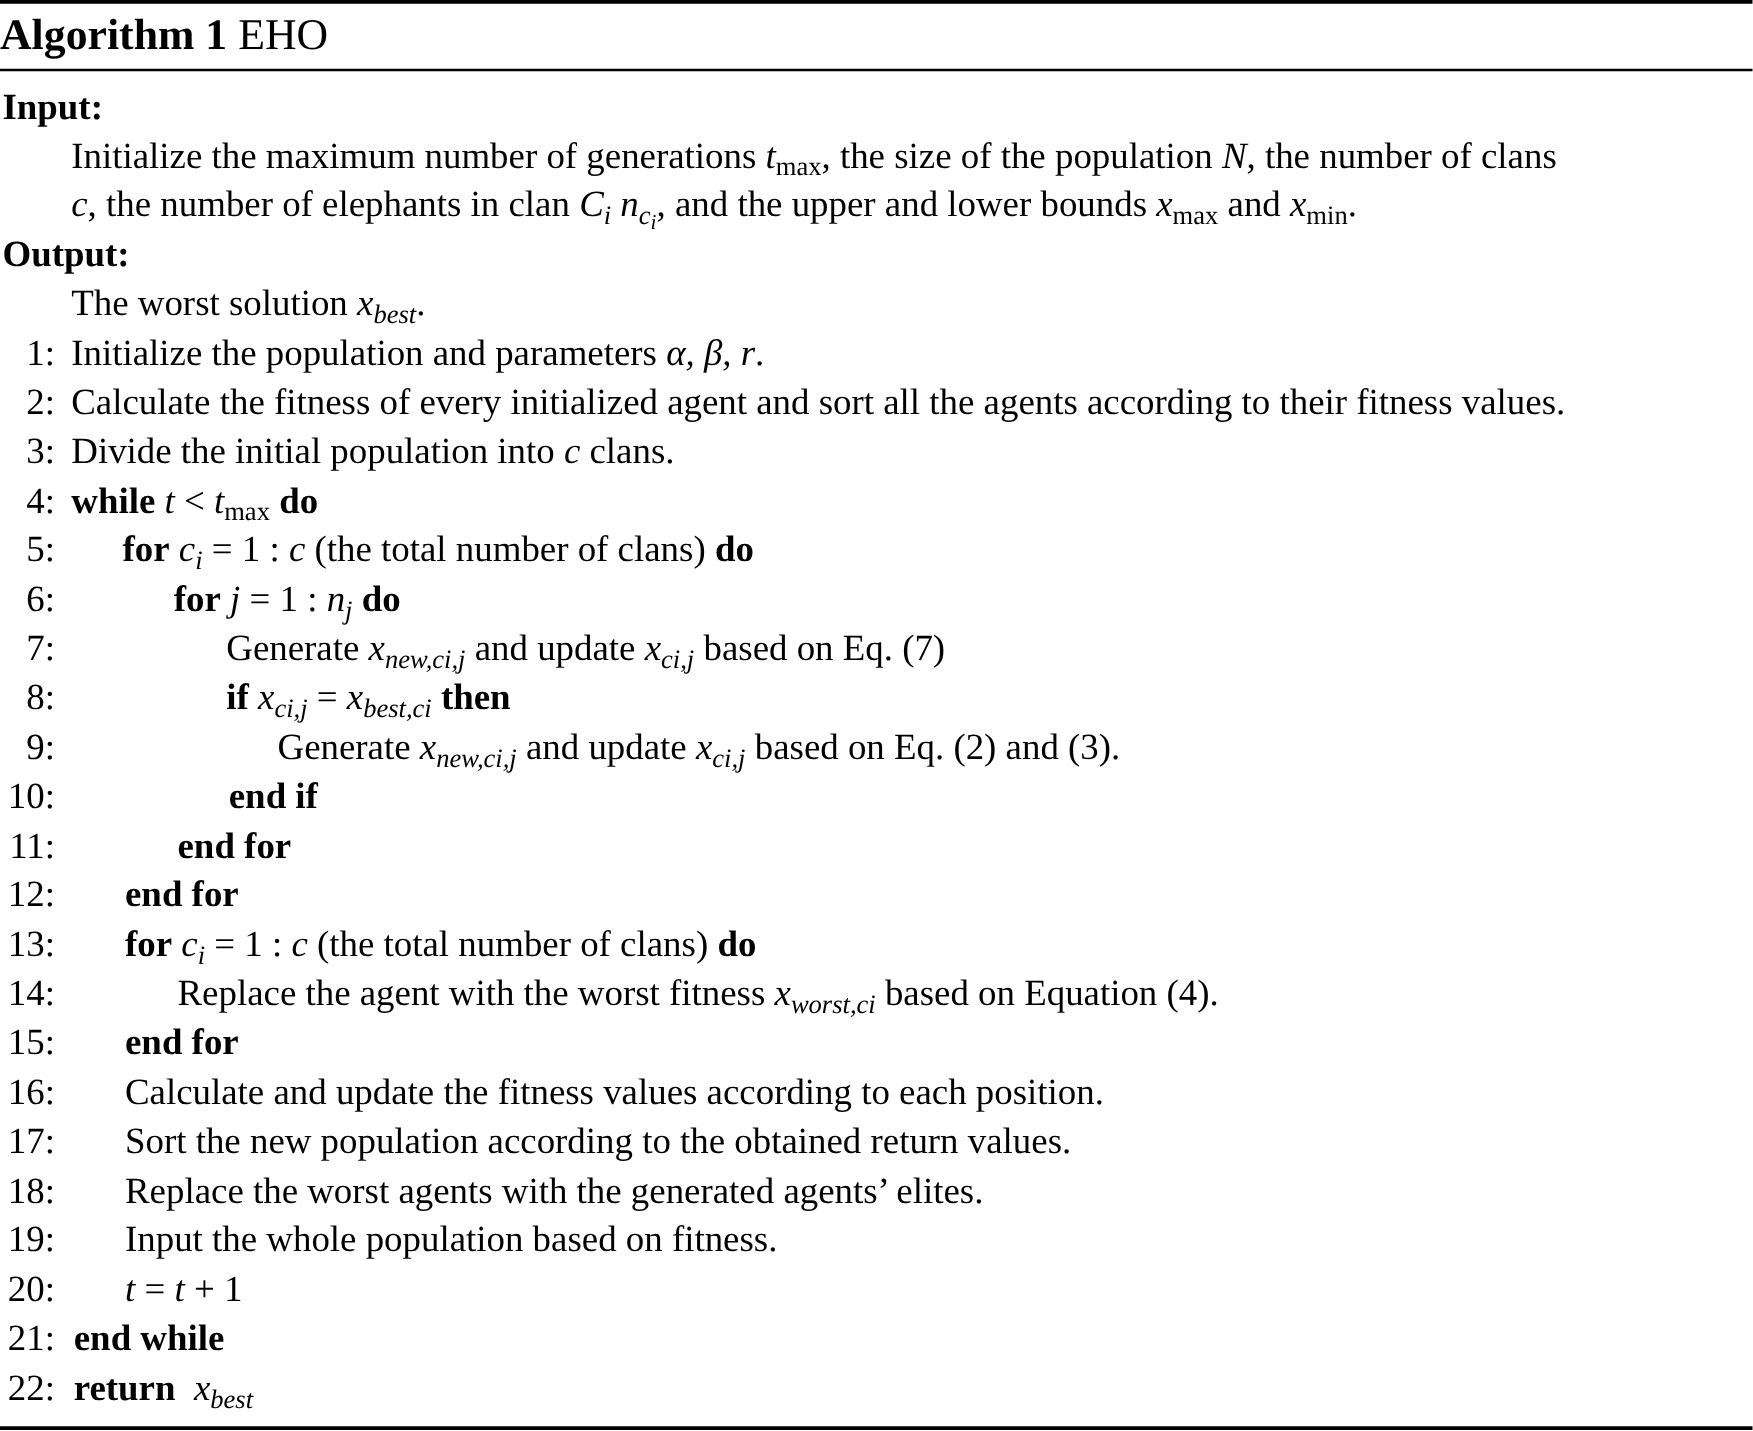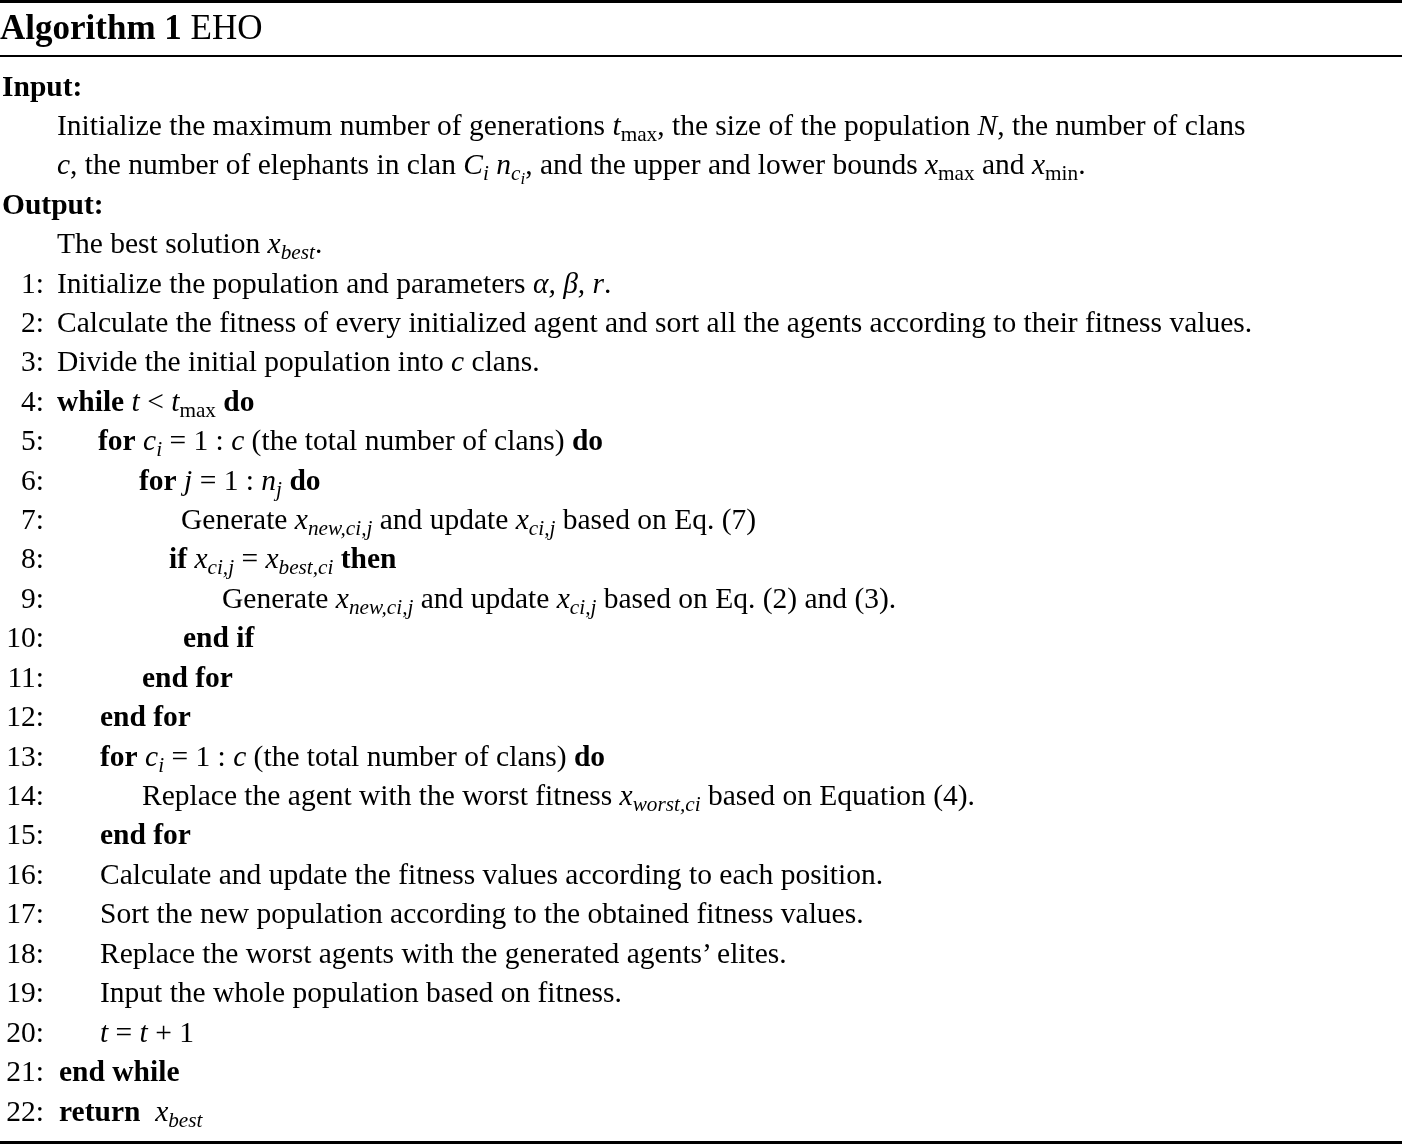--- a/index.html
+++ b/index.html
@@ -57,21 +57,21 @@
   <span class="txt" style="left:57px">
     <i>c</i><span>, the number of elephants in clan </span><i>C</i><sub><i>i</i></sub>&nbsp;<i>n</i><sub><i>c</i><sub><i>i</i></sub></sub><span>, and the upper and lower bounds </span><i>x</i><sub class="up">max</sub><span> and </span><i>x</i><sub class="up">min</sub><span>.</span>
   </span>
 </div>
 
 <div class="line" style="top:185px">
   <span class="head">Output:</span>
 </div>
 <div class="line" style="top:224px">
   <span class="txt" style="left:57px">
-    <span>The best solution </span><i>x</i><sub><i>best</i></sub><span>.</span>
+    <span>The worst solution </span><i>x</i><sub><i>best</i></sub><span>.</span>
   </span>
 </div>
 
 <div class="line" style="top:264px">
   <span class="num">1:</span>
   <span class="txt" style="left:57px"><span>Initialize the population and parameters </span><i>α, β, r</i><span>.</span></span>
 </div>
 
 <div class="line" style="top:303px">
   <span class="num">2:</span>
@@ -98,21 +98,21 @@
   <span class="txt" style="left:139px"><b>for</b>&nbsp;<i>j</i><span> = 1 : </span><i>n</i><sub><i>j</i></sub>&nbsp;<b>do</b></span>
 </div>
 
 <div class="line" style="top:500px">
   <span class="num">7:</span>
   <span class="txt" style="left:181px"><span>Generate </span><i>x</i><sub><i>new,ci,j</i></sub><span> and update </span><i>x</i><sub><i>ci,j</i></sub><span> based on Eq. (7)</span></span>
 </div>
 
 <div class="line" style="top:539px">
   <span class="num">8:</span>
-  <span class="txt" style="left:169px"><b>if</b>&nbsp;<i>x</i><sub><i>ci,j</i></sub><span> = </span><i>x</i><sub><i>best,ci</i></sub>&nbsp;<b>then</b></span>
+  <span class="txt" style="left:181px"><b>if</b>&nbsp;<i>x</i><sub><i>ci,j</i></sub><span> = </span><i>x</i><sub><i>best,ci</i></sub>&nbsp;<b>then</b></span>
 </div>
 
 <div class="line" style="top:579px">
   <span class="num">9:</span>
   <span class="txt" style="left:222px"><span>Generate </span><i>x</i><sub><i>new,ci,j</i></sub><span> and update </span><i>x</i><sub><i>ci,j</i></sub><span> based on Eq. (2) and (3).</span></span>
 </div>
 
 <div class="line" style="top:618px">
   <span class="num">10:</span>
   <span class="txt" style="left:183px"><b>end if</b></span>
@@ -143,21 +143,21 @@
   <span class="txt" style="left:100px"><b>end for</b></span>
 </div>
 
 <div class="line" style="top:855px">
   <span class="num">16:</span>
   <span class="txt" style="left:100px">Calculate and update the fitness values according to each position.</span>
 </div>
 
 <div class="line" style="top:894px">
   <span class="num">17:</span>
-  <span class="txt" style="left:100px">Sort the new population according to the obtained fitness values.</span>
+  <span class="txt" style="left:100px">Sort the new population according to the obtained return values.</span>
 </div>
 
 <div class="line" style="top:934px">
   <span class="num">18:</span>
   <span class="txt" style="left:100px">Replace the worst agents with the generated agents’ elites.</span>
 </div>
 
 <div class="line" style="top:973px">
   <span class="num">19:</span>
   <span class="txt" style="left:100px">Input the whole population based on fitness.</span>

